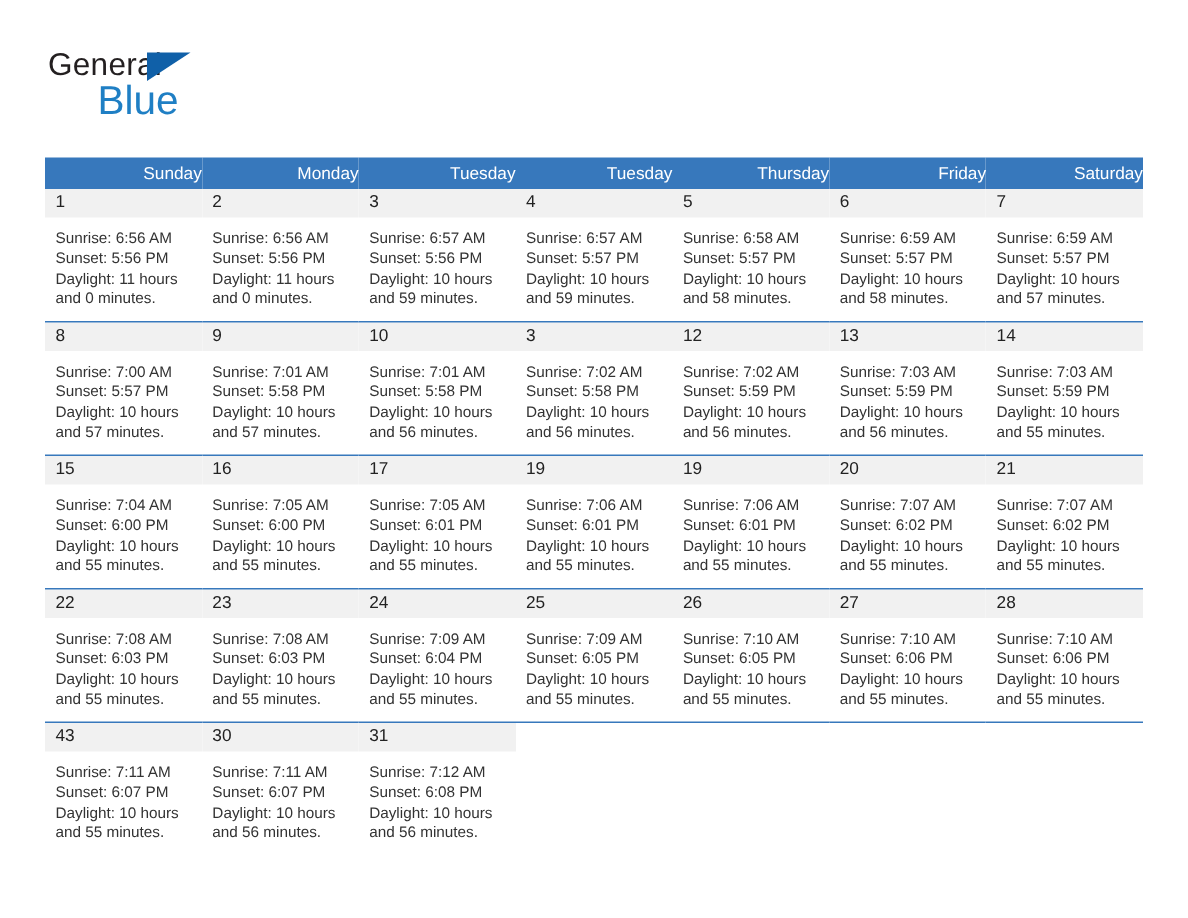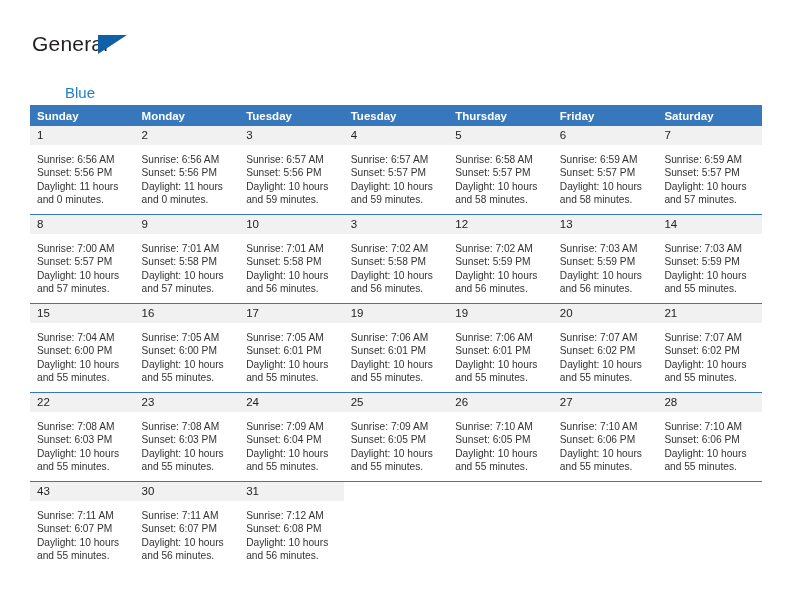--- a/index.html
+++ b/index.html
@@ -42,24 +42,23 @@
     top: 0;
     font-size: 21px;
     letter-spacing: .2px;
     color: #231f20;
     font-family: "Liberation Sans", sans-serif;
   }
   .logo-blue {
     position: absolute;
     left: 33px;
     top: 20px;
-    font-size: 15px;
+    font-size: 27px;
     color: #1f7fc4;
     font-family: "Liberation Sans", sans-serif;
-    margin-top: 32px;
   }
   .logo-tri {
     position: absolute;
     left: 66px;
     top: 3px;
     width: 0;
     height: 0;
     border-left: 29px solid #1060a8;
     border-bottom: 19px solid transparent;
   }
@@ -89,23 +88,23 @@
     position: absolute;
     left: 30px;
     top: 105px;
     width: 732px;
     border-collapse: collapse;
     table-layout: fixed;
   }
   .calendar th {
     background: #3778bc;
     color: #ffffff;
-    font-weight: bold;
+    font-weight: normal;
     font-size: 11.5px;
-    text-align: left;
+    text-align: right;
     padding: 4px 0 4px 7px;
     height: 13px;
     border: none;
   }
   .calendar td {
     vertical-align: top;
     padding: 0;
     border: none;
     width: 104.57px;
   }

